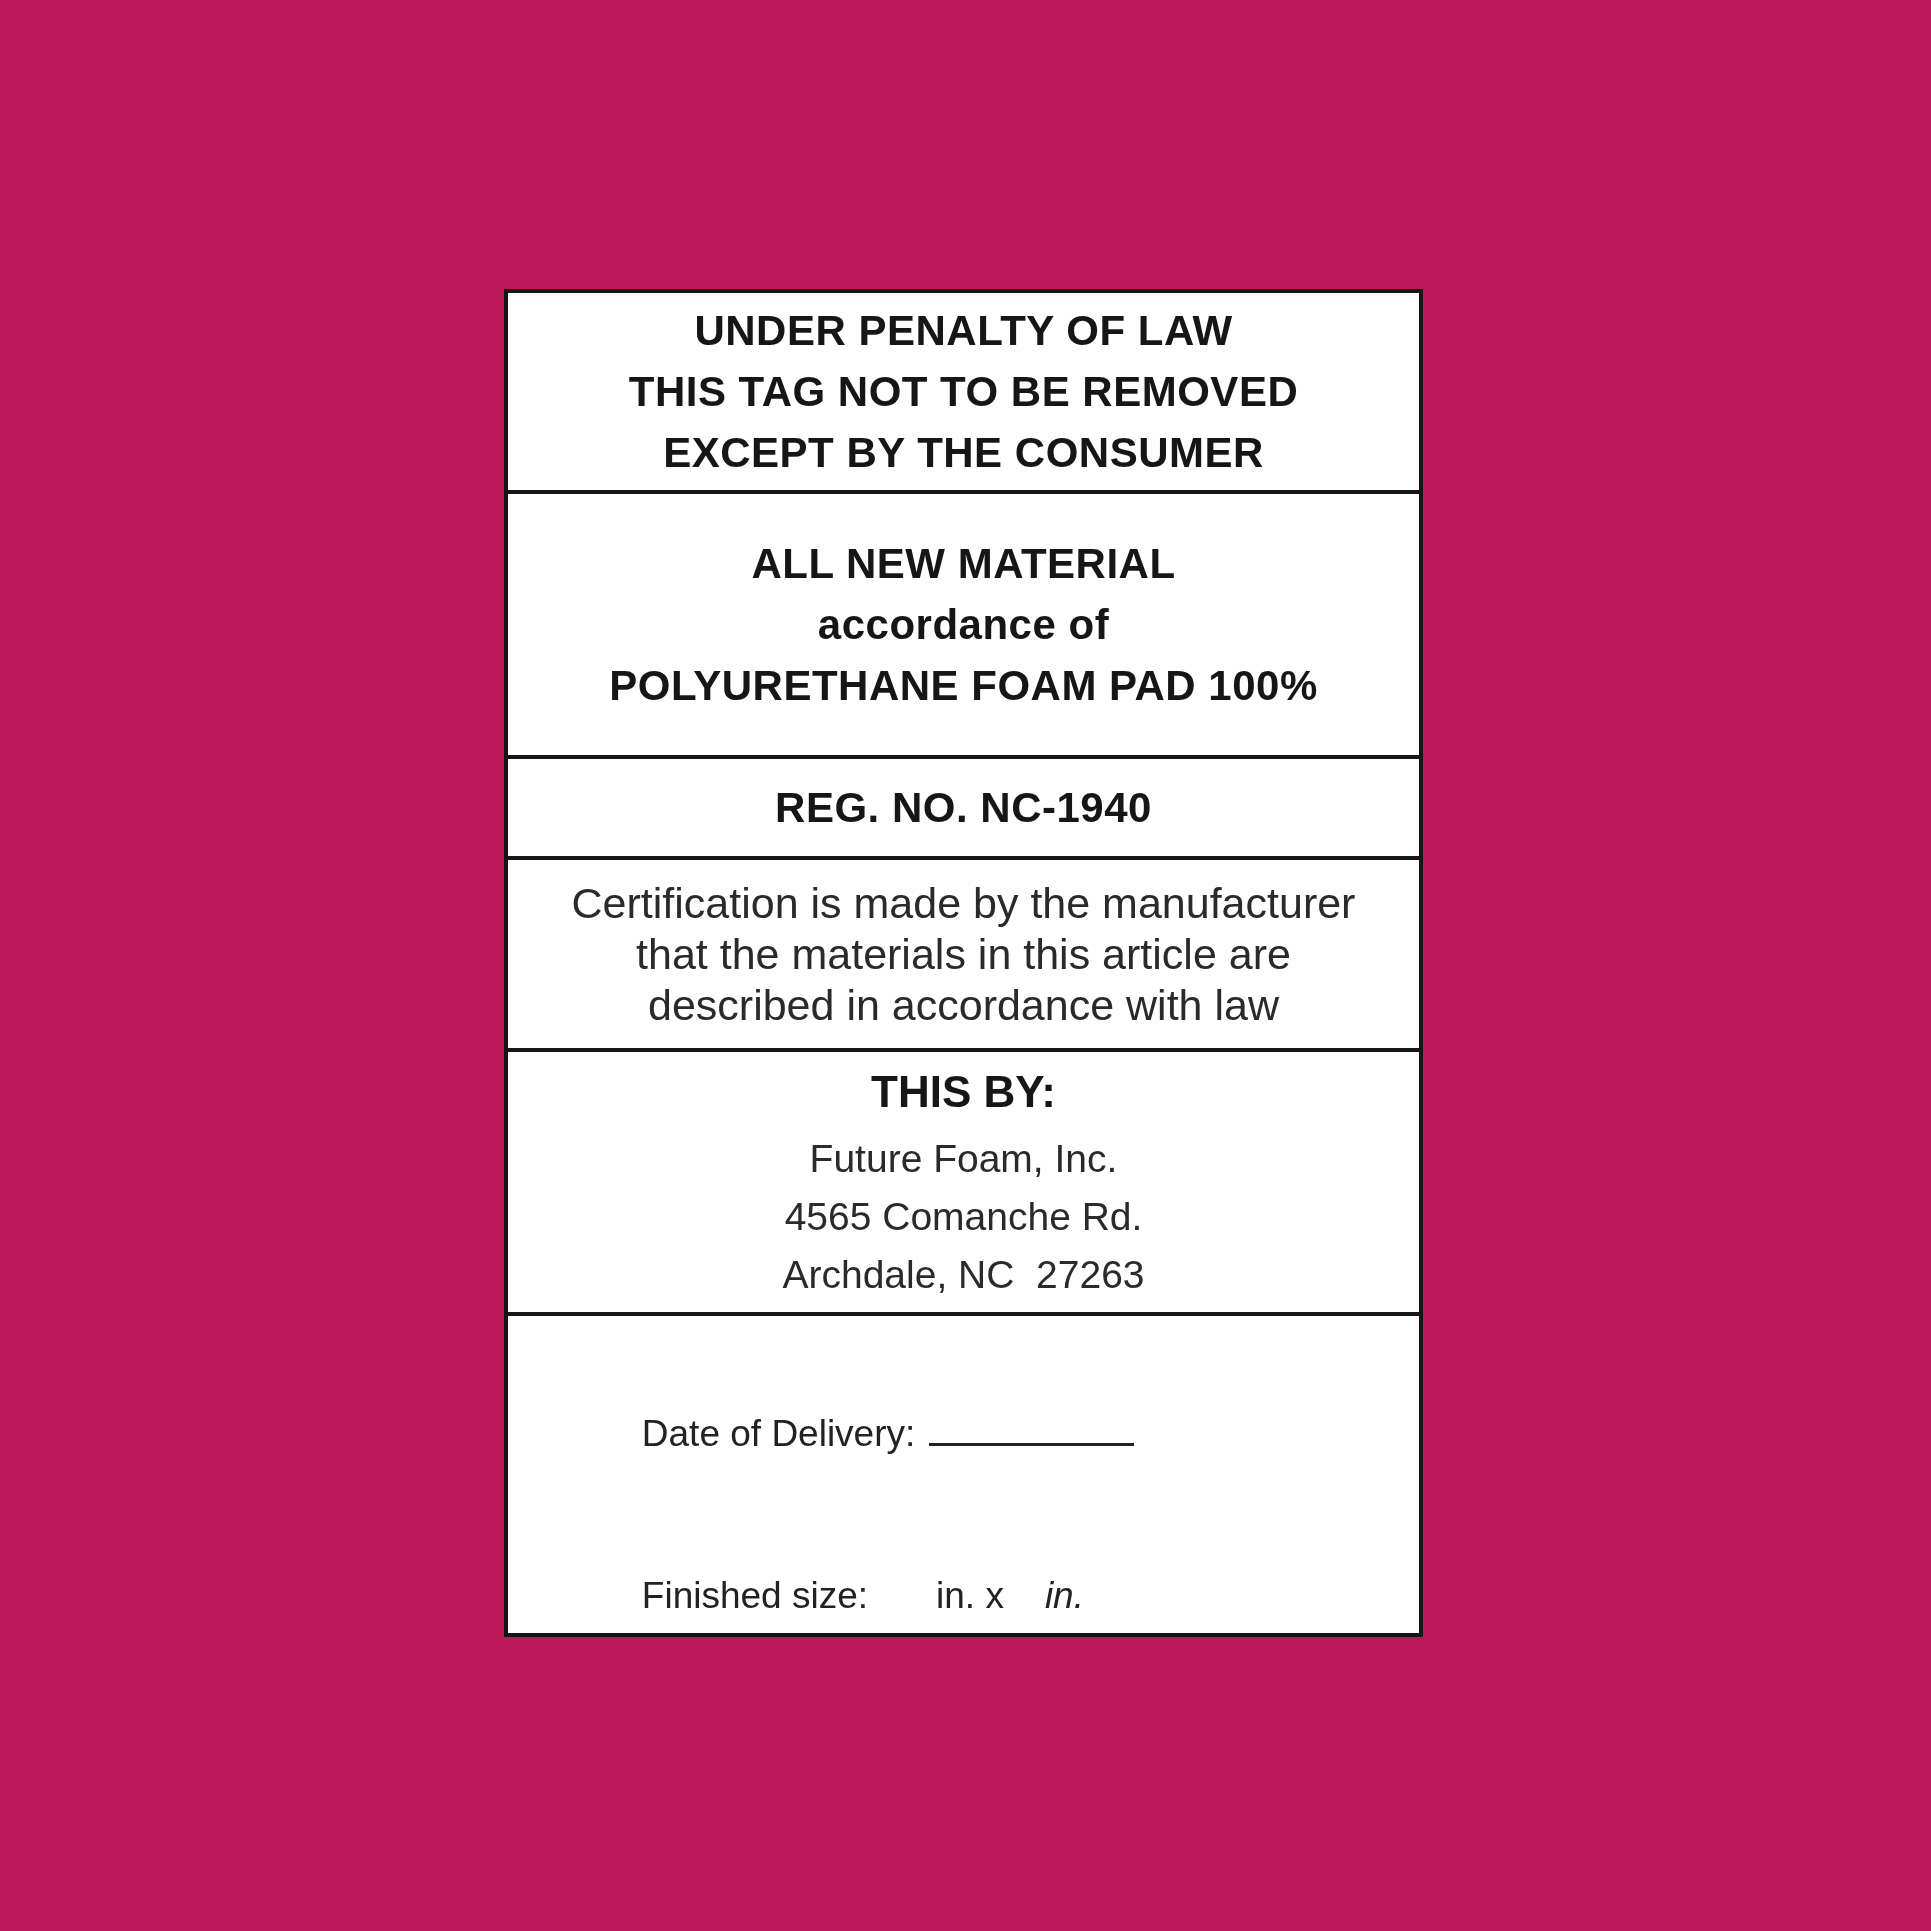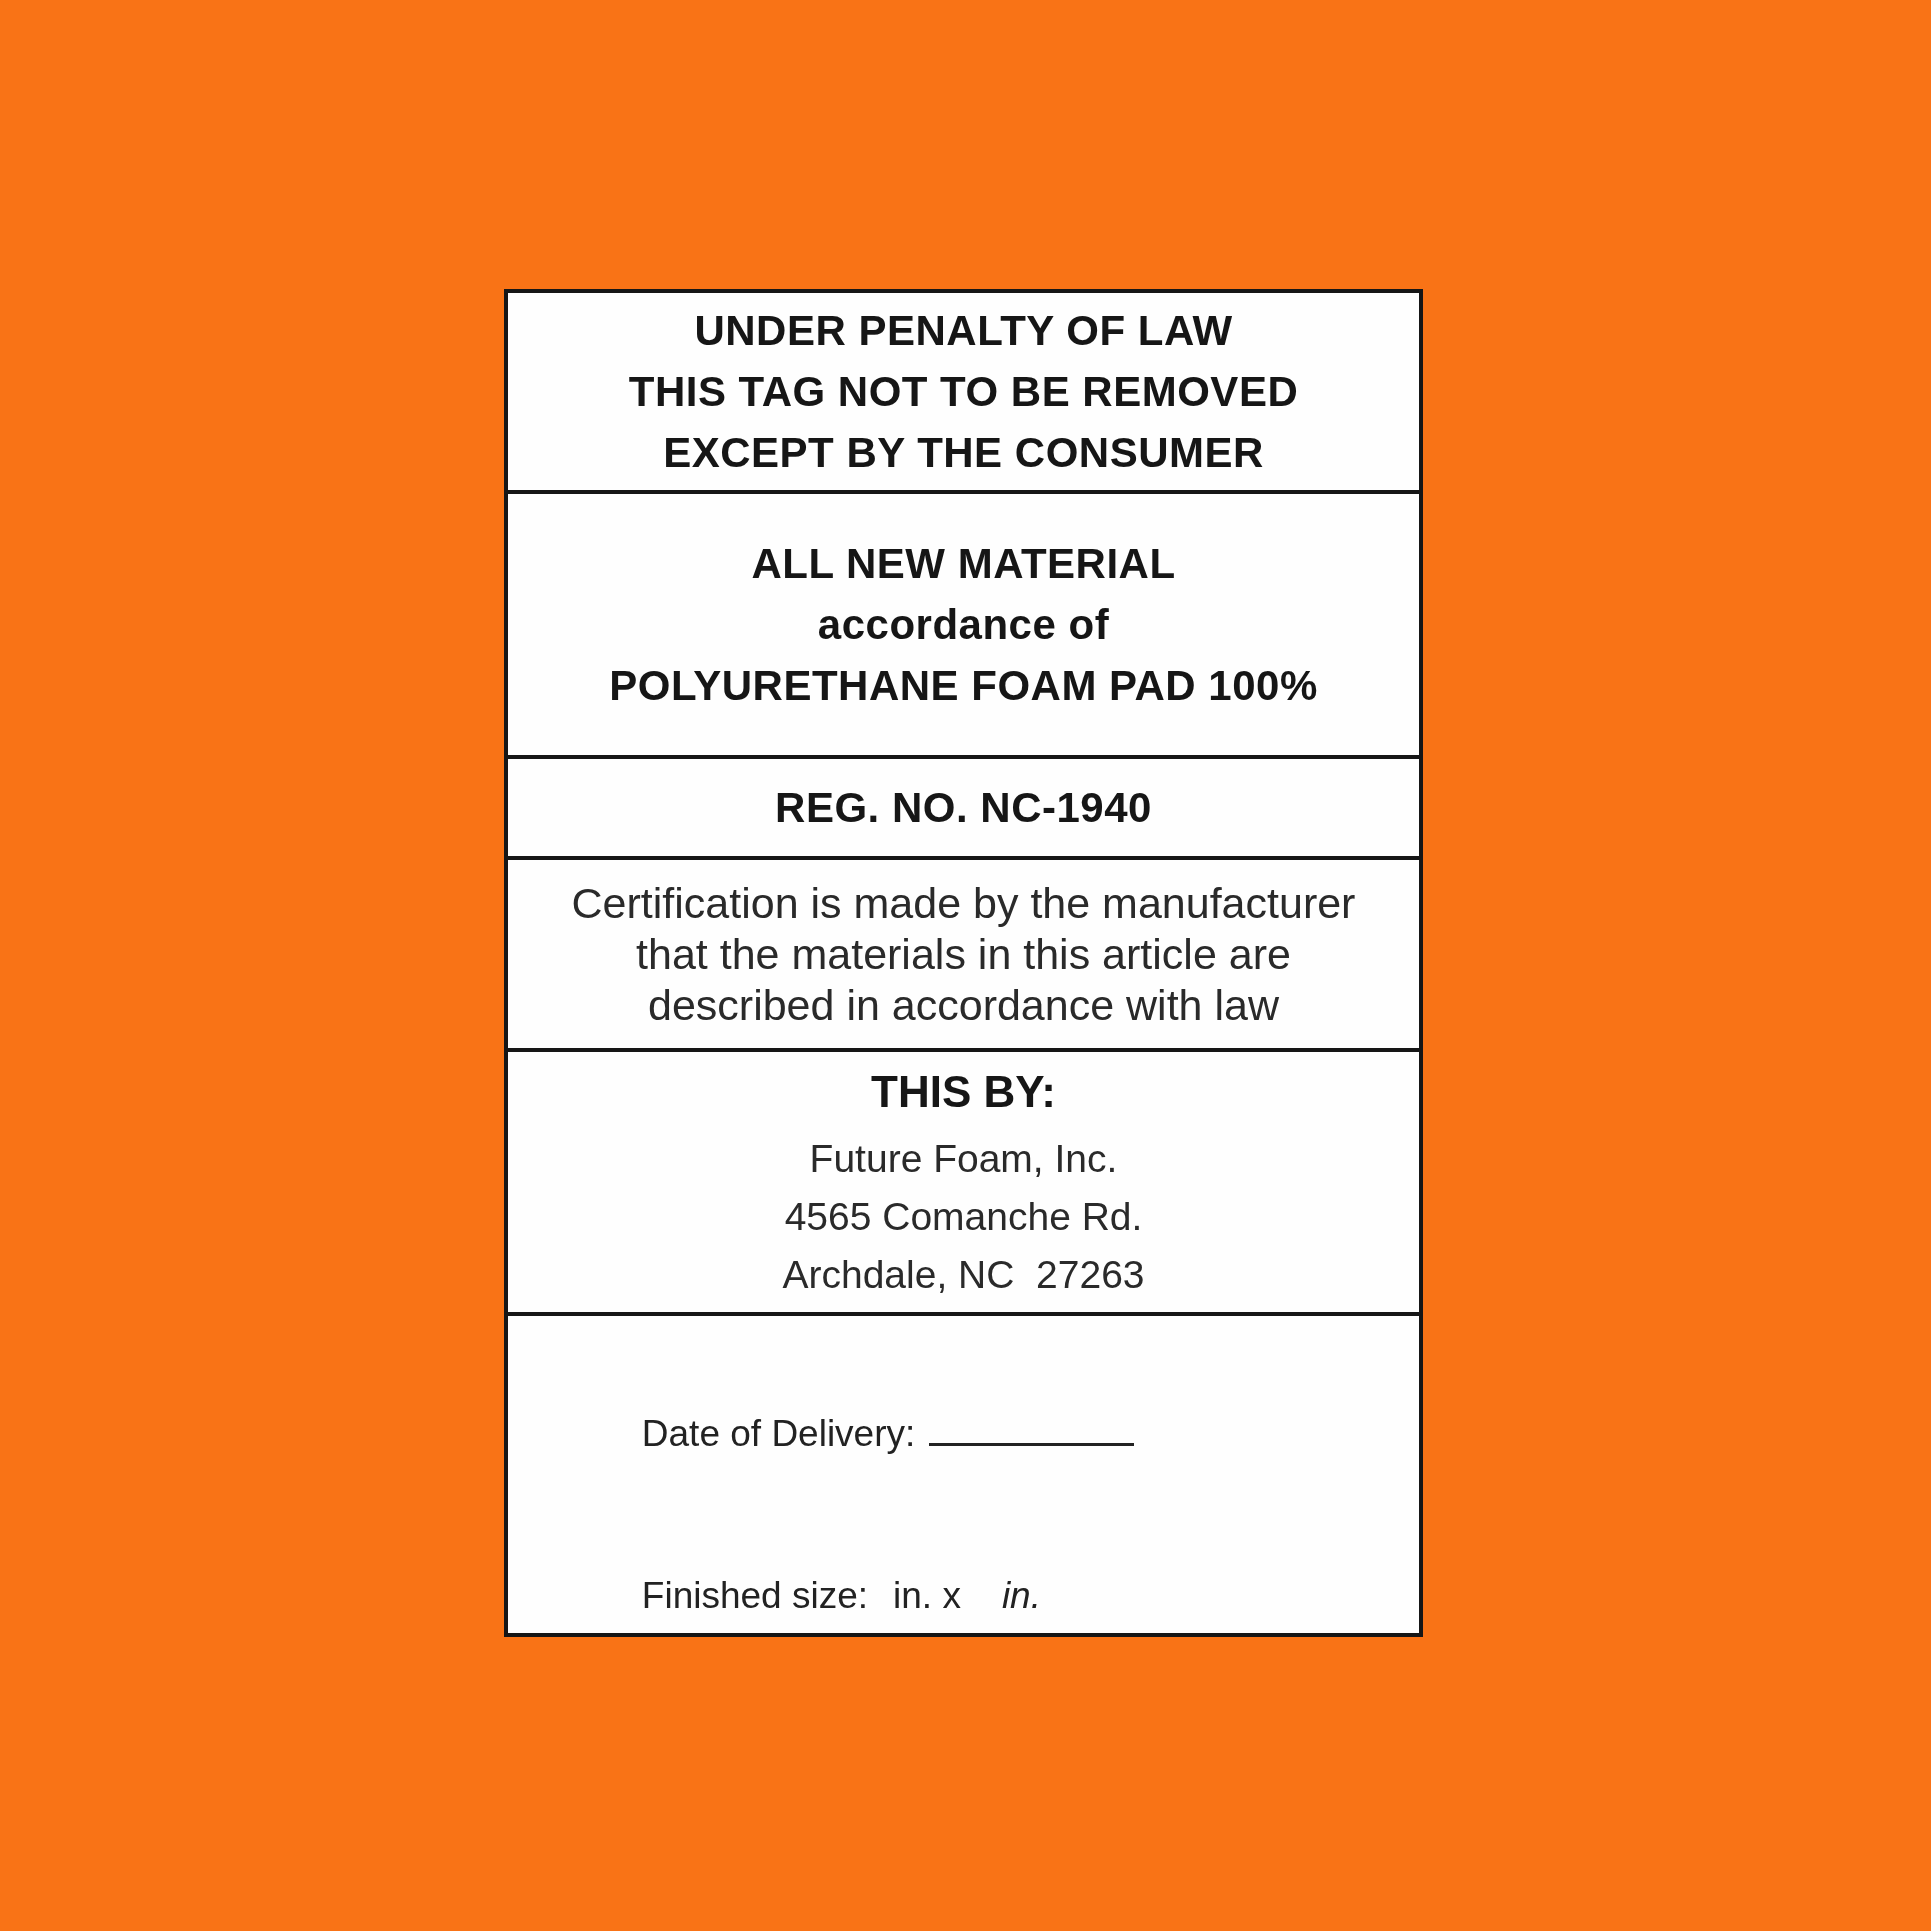--- a/index.html
+++ b/index.html
@@ -4,21 +4,21 @@
 <style>
   html, body {
     margin: 0;
     padding: 0;
     background: #ffffff;
   }
   .page {
     position: relative;
     width: 1931px;
     height: 1931px;
-    background: #f97316;
+    background: #be185d;
     font-family: "Liberation Sans", sans-serif;
     color: #161616;
   }
   .label {
     position: absolute;
     left: 504px;
     top: 289px;
     width: 919px;
     height: 1348px;
     box-sizing: border-box;
@@ -79,21 +79,21 @@
     white-space: pre-wrap;
   }
   .blank-line {
     display: inline-block;
     width: 205px;
     margin-left: 13.5px;
     border-bottom: 3.9px solid #222222;
     height: 33px;
     vertical-align: baseline;
   }
-  .gap-md { margin-left: 25px; }
+  .gap-md { margin-left: 68px; }
   .gap-sm { margin-left: 41px; font-style: italic; }
 </style>
 </head>
 <body>
 
 <div class="page">
   <div class="label">
 
     <section class="sec sec-penalty">
       <div class="line hdr">UNDER PENALTY OF LAW</div>

